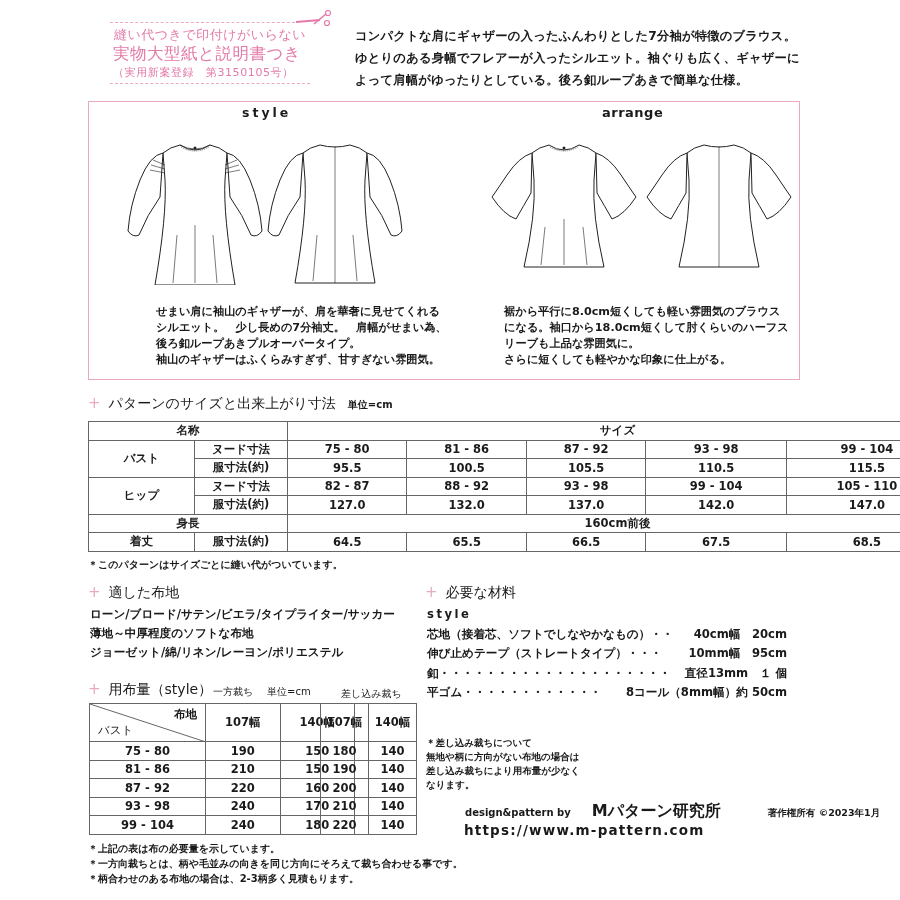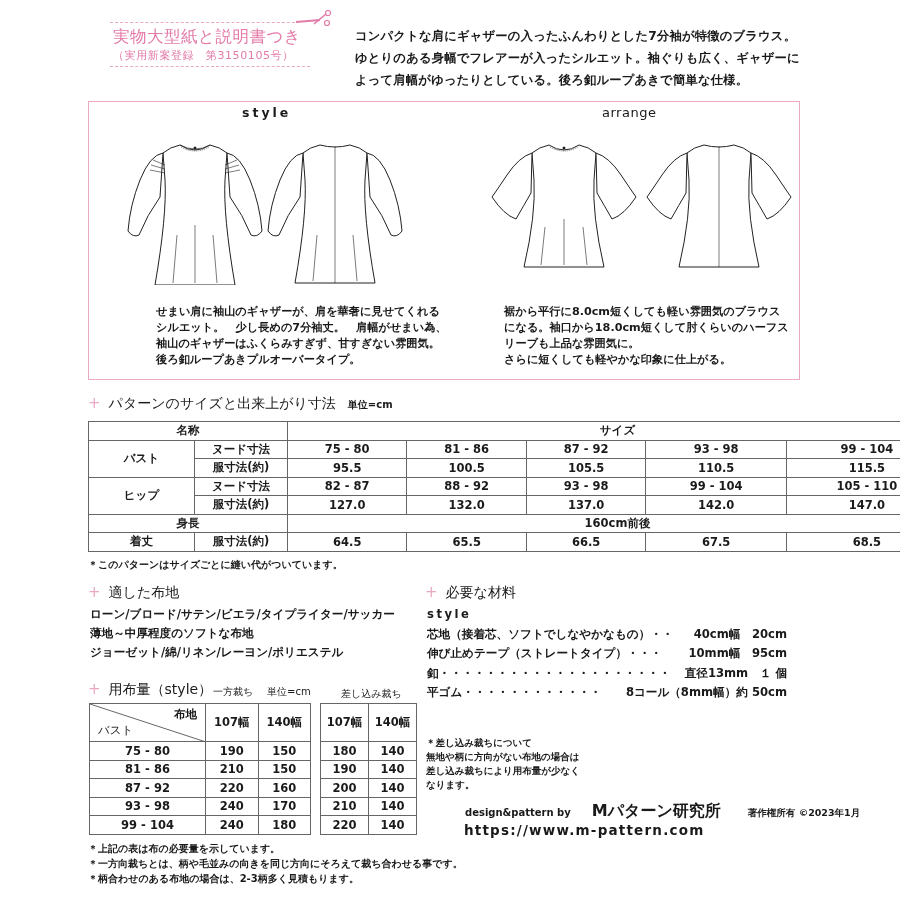--- a/index.html
+++ b/index.html
@@ -36,47 +36,48 @@
   .fabric { position: absolute; left: 90px; top: 605px; font-size: 11.6px; line-height: 19px; font-weight: bold; }
 
   .materials { position: absolute; left: 427px; top: 605px; font-size: 11.6px; font-weight: bold; line-height: 19.5px; width: 360px; }
   .materials .st { letter-spacing: 2.5px; }
   .mat-row { display: flex; justify-content: space-between; white-space: nowrap; }
 
   .yardage-sub { position: absolute; font-size: 10px; font-weight: normal; margin-left: 8px; }
 
   .credit { position: absolute; left: 465px; top: 801px; font-size: 10px; white-space: nowrap; font-weight: bold; display: flex; align-items: baseline; gap: 21px; }
   .credit .brand { font-size: 16px; }
-  .credit .copy { margin-left: 6px; font-size: 9.5px; }
+  .credit .copy { margin-left: 26px; font-size: 9.5px; }
   .url { position: absolute; left: 464px; top: 822px; font-size: 13.5px; letter-spacing: 1.2px; font-weight: bold; }
 
   .diag { position: relative; }
   .diag svg { position: absolute; left: 0; top: 0; }
 </style>
 </head>
 <body>
 
 <div class="badge">
   <svg class="scissors" viewBox="0 0 40 20">
     <line x1="2" y1="12" x2="26" y2="10" stroke="#e37aa8" stroke-width="2"></line>
     <line x1="20" y1="14" x2="32" y2="4" stroke="#e37aa8" stroke-width="1.6"></line>
     <circle cx="34" cy="3" r="2.5" fill="none" stroke="#e37aa8" stroke-width="1.2"></circle>
     <circle cx="33" cy="13" r="2.5" fill="none" stroke="#e37aa8" stroke-width="1.2"></circle>
   </svg>
   <div class="dash"></div>
+  <div class="l1">縫い代つきで印付けがいらない</div>
   <div class="l2">実物大型紙と説明書つき</div>
   <div class="l3">（実用新案登録　第3150105号）</div>
   <div class="dash bottom"></div>
 </div>
 
 <div class="intro">コンパクトな肩にギャザーの入ったふんわりとした7分袖が特徴のブラウス。ゆとりのある身幅でフレアーが入ったシルエット。袖ぐりも広く、ギャザーによって肩幅がゆったりとしている。後ろ釦ループあきで簡単な仕様。</div>
 
 <div class="stylebox">
   <div class="panel-title" style="left:153px;top:3px;">style</div>
-  <div class="panel-title arr" style="left:513px;top:3px;">arrange</div>
+  <div class="panel-title arr" style="left:513px;top:3px;font-weight:bold;">arrange</div>
 
   <svg class="garment" style="left:36px;top:33px;" width="140" height="150" viewBox="0 0 140 150">
     <g fill="#fff" stroke="#222" stroke-width="1">
       <path d="M55 10 Q45 12 38 18 L40 45 Q42 80 30 150 L110 150 Q98 80 100 45 L102 18 Q95 12 85 10 Q70 20 55 10 Z"></path>
       <path d="M38 18 Q25 20 15 45 Q5 70 3 96 Q8 103 14 100 Q22 80 35 62 Z"></path>
       <path d="M102 18 Q115 20 125 45 Q135 70 137 96 Q132 103 126 100 Q118 80 105 62 Z"></path>
     </g>
     <g stroke="#222" stroke-width="0.6" fill="none">
       <path d="M55 10 Q70 18 85 10"></path>
         <path d="M56 12 Q70 20 84 12" stroke-dasharray="1 1"></path>
@@ -124,22 +125,22 @@
       <path d="M107 18 Q120 22 132 40 Q142 55 147 62 Q135 80 123 84 Q115 70 108 58 Z"></path>
     </g>
     <g stroke="#222" stroke-width="0.6" fill="none">
       <line x1="75" y1="11" x2="75" y2="132"></line>
     </g>
   </svg>
 
   <div class="desc" style="left:20px;top:202px;margin-left:47px;">
     <div>せまい肩に袖山のギャザーが、肩を華奢に見せてくれる</div>
     <div>シルエット。　少し長めの7分袖丈。　肩幅がせまい為、</div>
+    <div>後ろ釦ループあきプルオーバータイプ。</div>
     <div>袖山のギャザーはふくらみすぎず、甘すぎない雰囲気。</div>
-    <div>後ろ釦ループあきプルオーバータイプ。</div>
   </div>
   <div class="desc" style="left:415px;top:202px;">
     <div>裾から平行に8.0cm短くしても軽い雰囲気のブラウス</div>
     <div>になる。袖口から18.0cm短くして肘くらいのハーフス</div>
     <div>リーブも上品な雰囲気に。</div>
     <div>さらに短くしても軽やかな印象に仕上がる。</div>
   </div>
 </div>
 
 <div class="sec-title" style="left:88px;top:394px;">
@@ -249,21 +250,21 @@
 </div>
 
 <div class="sec-title" style="left:88px;top:680px;">
   <span class="plus">+</span>
   <span>用布量（style）</span>
 </div>
 <div class="yardage-sub" style="left:205px;top:685px;">一方裁ち</div>
 <div class="yardage-sub" style="left:259px;top:685px;">単位=cm</div>
 <div class="yardage-sub" style="left:333px;top:687px;">差し込み裁ち</div>
 
-<table style="left:89px;top:703px;width:222px;">
+<table style="left:89px;top:703px;width:266px;">
   <colgroup>
       <col style="width:116px">
       <col>
       <col>
     </colgroup>
   <tbody>
       <tr style="height:38px;">
     <td class="diag" style="height:38px;">
       <svg width="116" height="38">
             <line x1="0" y1="0" x2="116" y2="38" stroke="#666" stroke-width="1"></line>

